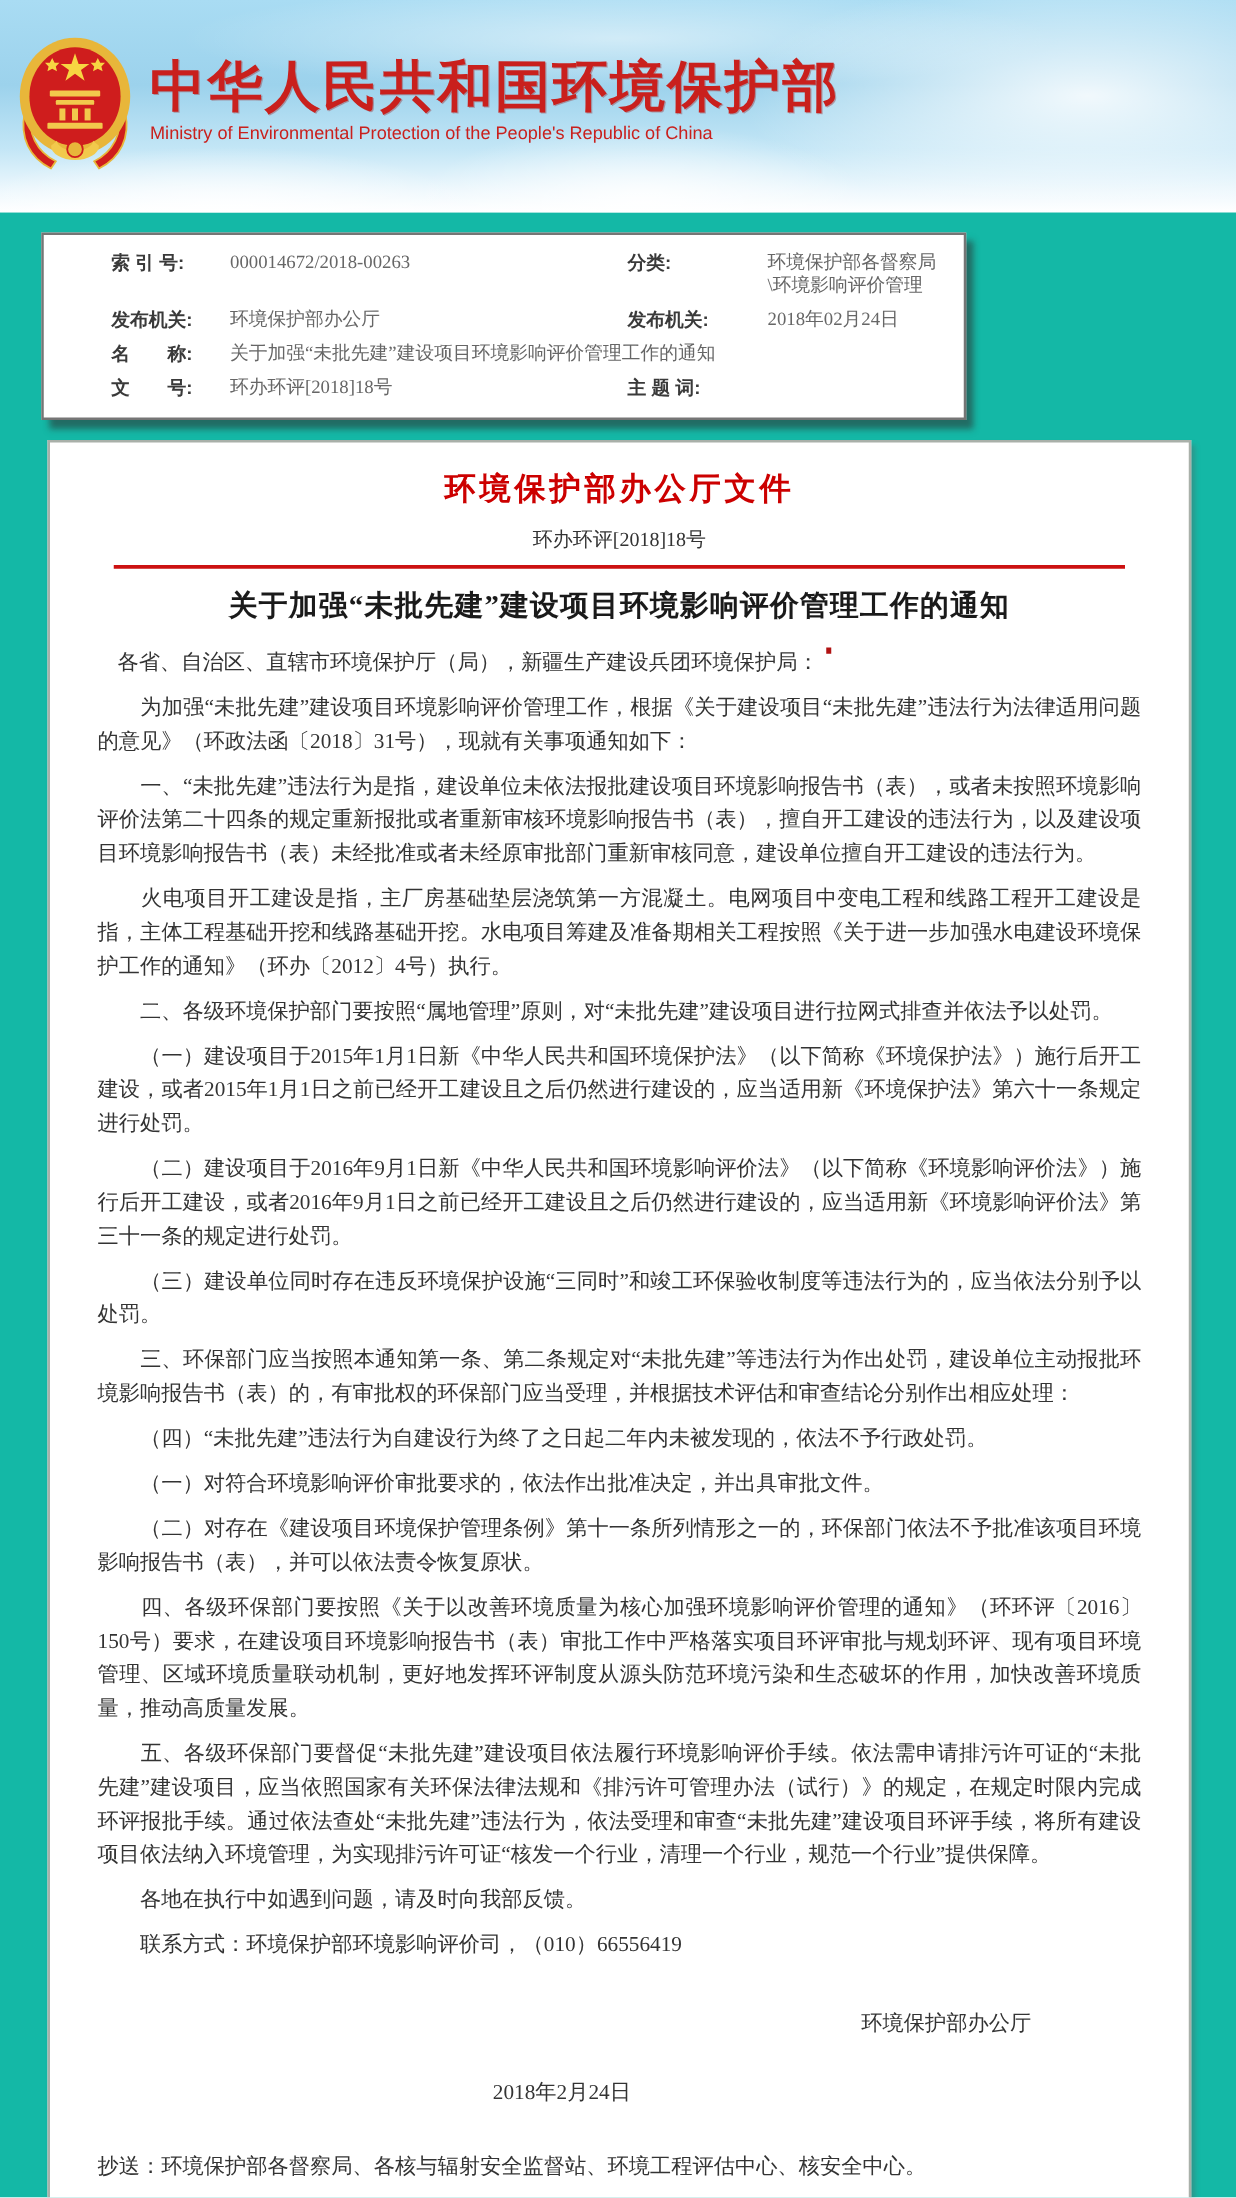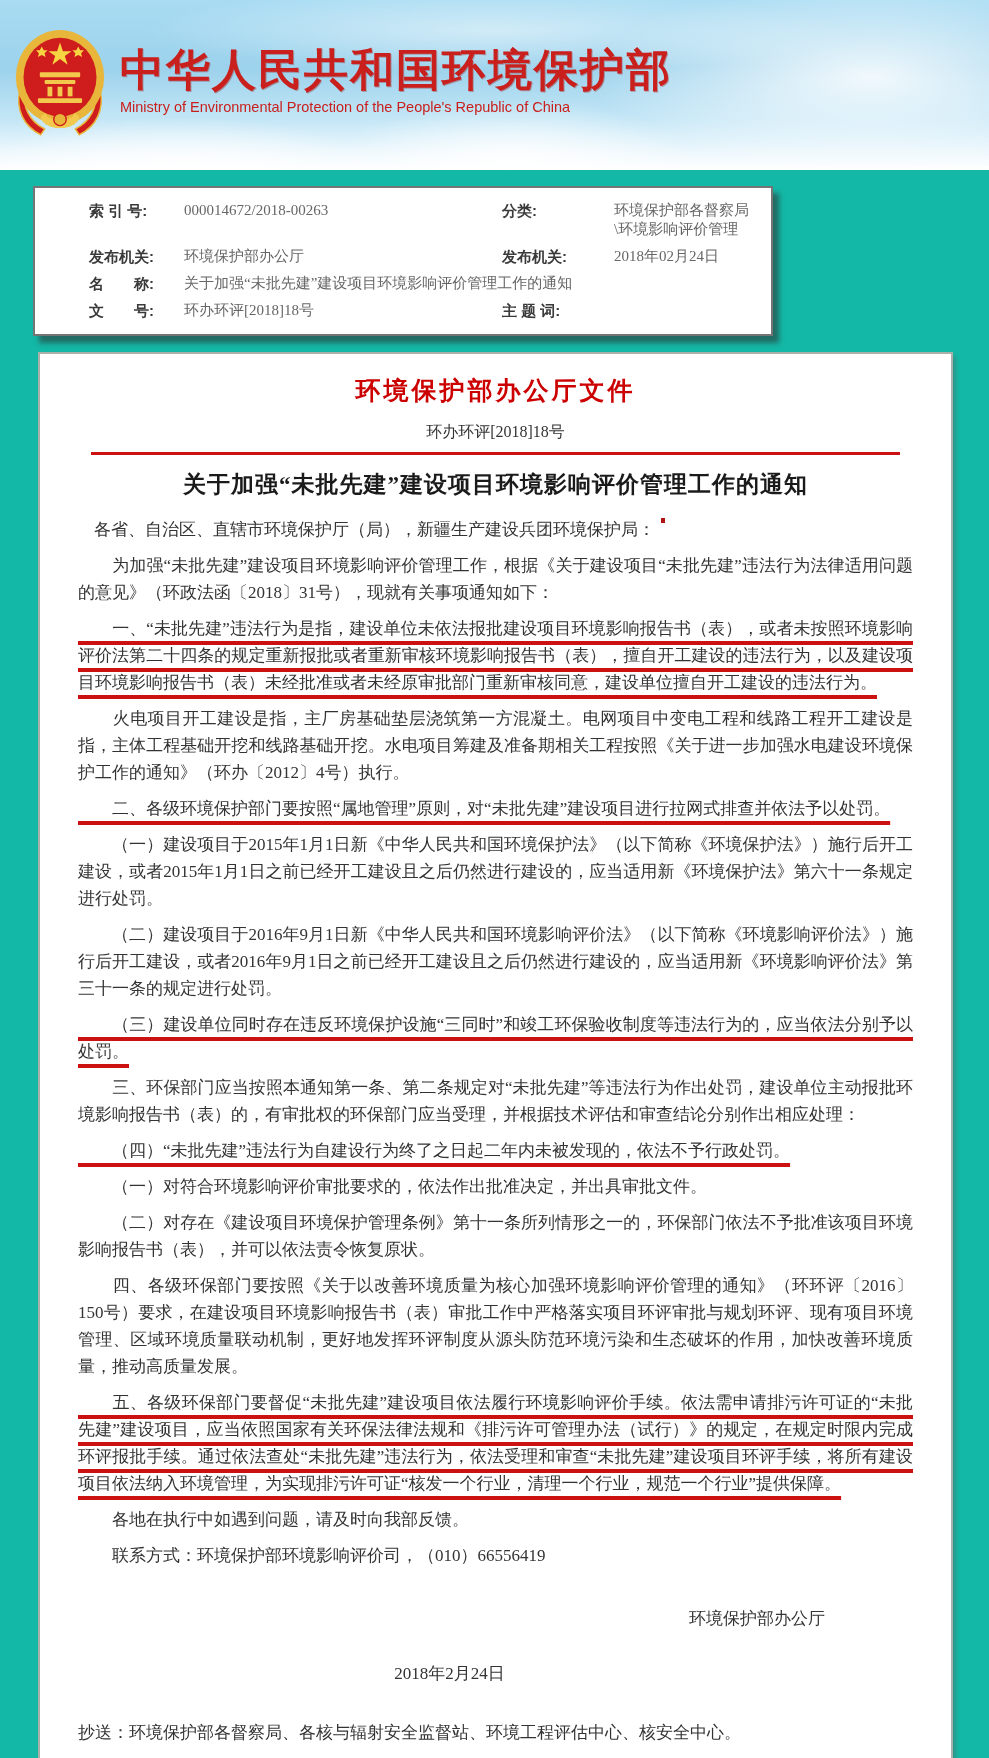--- a/index.html
+++ b/index.html
@@ -48,21 +48,20 @@
   }
   .org-header { margin:6px 0 0; text-align:center; color:#cc0000;
     font-size:25px; font-weight:bold; letter-spacing:3px; }
   .doc-no { margin-top:15px; text-align:center; font-size:16px; color:#333; }
   .redline { border:none; height:3px; background:#cc1111; margin:9px auto 14px; width:97%; }
   .doc-title { margin:6px 0 16px; text-align:center; font-size:23px; font-weight:bold;
     color:#1a1a1a; letter-spacing:1px; }
   .salutation { margin:14px 16px 6px; font-size:17px; line-height:27px; }
   .para { margin:9px 0; font-size:17px; line-height:27px; text-align:justify; }
   .red-underline {
-    text-decoration:underline;
     text-decoration-color:#cc1111;
     text-decoration-thickness:3.5px;
     text-underline-offset:7px;
   }
   .signer { margin-top:36px; text-align:right; padding-right:88px; font-size:17px; line-height:27px; }
   .sig-date { margin-top:28px; text-align:center; padding-right:92px; font-size:17px; line-height:27px; }
   .cc-note { margin:32px 0 0; font-size:17px; line-height:27px; }
   .issue-note { margin:28px 0 0; font-size:17px; line-height:27px; }
   .red-speck { position:absolute; left:621px; top:164px; width:4px; height:5px; background:#b11212; }
 </style>

